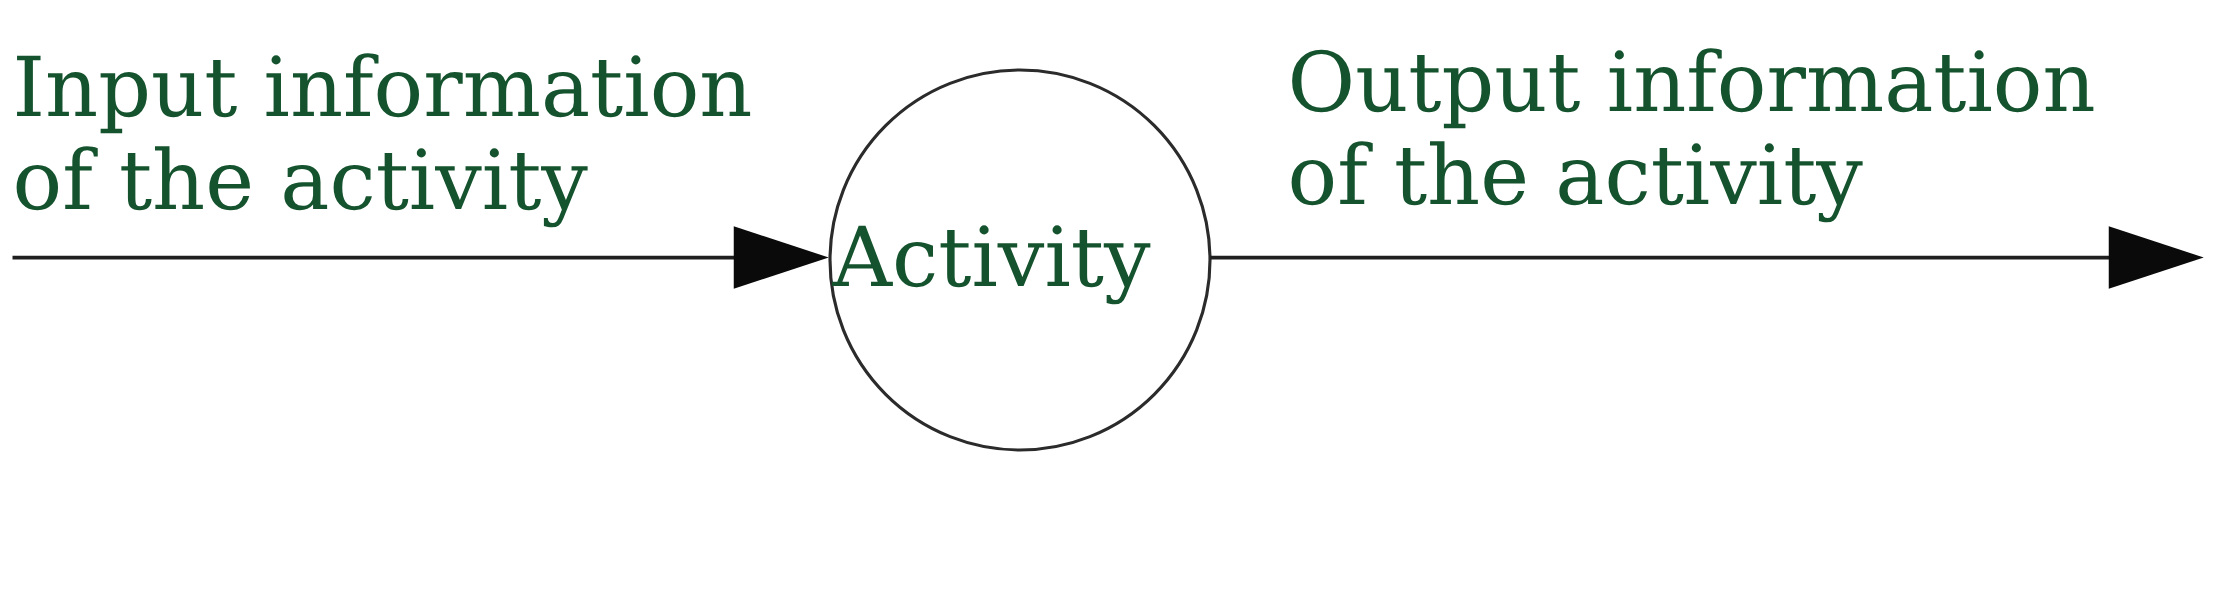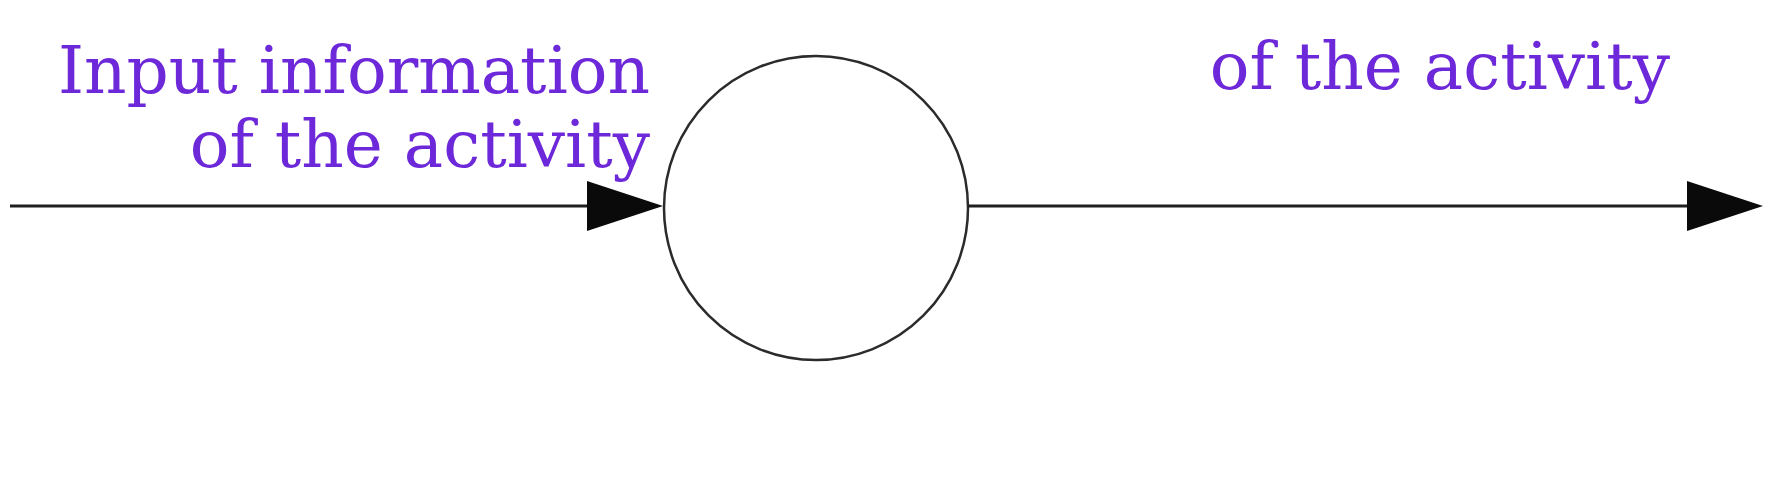--- a/index.html
+++ b/index.html
@@ -18,25 +18,25 @@
   }
   .diagram-svg {
     position: absolute;
     left: 0;
     top: 0;
     width: 1781px;
     height: 482px;
   }
   .label {
     position: absolute;
-    text-align: right;
+    text-align: left;
     font-size: 66px;
     line-height: 74px;
     white-space: nowrap;
-    color: #6d28d9;
+    color: #14532d;
   }
   .label-input {
     left: 10px;
     top: 34px;
     width: 640px;
   }
   .label-output {
     left: 1030px;
     top: 30px;
     width: 640px;
@@ -72,19 +72,21 @@
     <line x1="968" y1="206" x2="1694" y2="206" stroke="#1f1f1f" stroke-width="3"></line>
 
     <polygon points="1687,181 1763,206 1687,231" fill="#0a0a0a"></polygon>
   </svg>
 
   <div class="label label-input">
     <div>Input information</div>
     <div>of the activity</div>
   </div>
 
+  <div class="label node-label">Activity</div>
 
   <div class="label label-output">
+    <div>Output information</div>
     <div>of the activity</div>
   </div>
 
 
 </div>
 
 </body></html>

